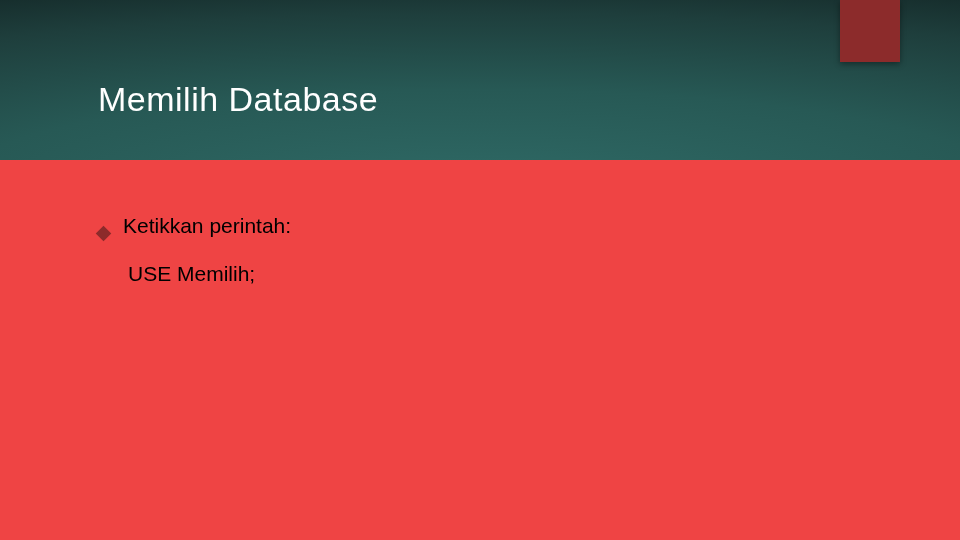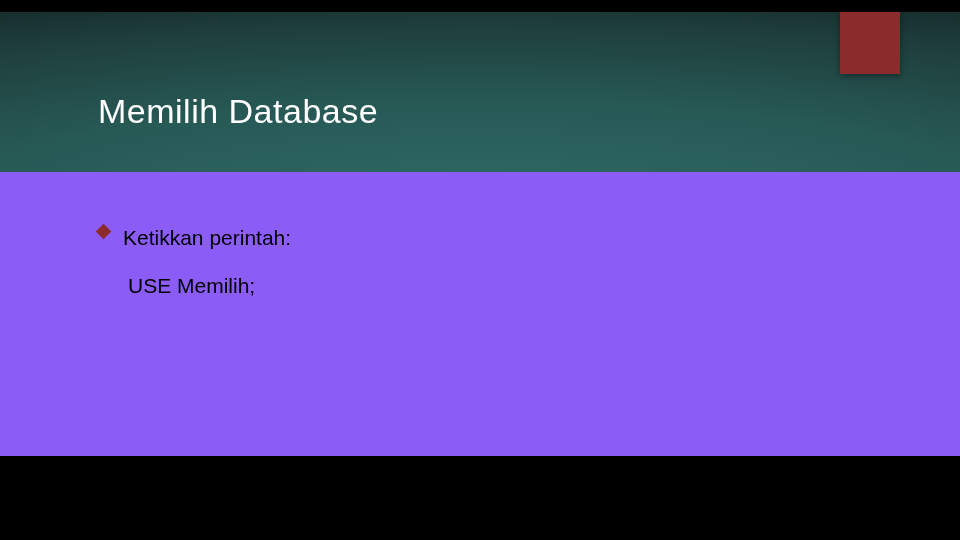--- a/index.html
+++ b/index.html
@@ -1,23 +1,22 @@
 <!DOCTYPE html>
 <html><head>
 <meta charset="utf-8">
 <style>
   * { box-sizing: border-box; margin: 0; padding: 0; }
   html, body { width: 960px; height: 540px; background: #000; font-family: Arial, Helvetica, sans-serif; }
   .slide {
     position: relative;
     width: 960px;
-    height: 444px;
-    background: #8b5cf6;
+    height: 540px;
+    background: #ef4444;
     overflow: hidden;
-    margin-top: 12px;
   }
   .top-green {
     position: absolute;
     top: 0; left: 0; right: 0;
     height: 160px;
     background: radial-gradient(ellipse 140% 160% at 50% 120%, #2f6a66 0%, #275955 40%, #1e3e3c 70%, #0d1a1a 100%);
   }
   .accent-tab {
     position: absolute;
     top: 0;
@@ -34,21 +33,21 @@
     color: #fff;
     font-size: 34px;
     font-weight: 400;
     letter-spacing: 0.5px;
   }
   .bullet-row {
     position: absolute;
     top: 212px;
     left: 98px;
     display: flex;
-    align-items: flex-start;
+    align-items: flex-end;
     gap: 14px;
   }
   .diamond {
     width: 11px;
     height: 11px;
     background: #8c2b2b;
     transform: rotate(45deg);
     flex: none;
     margin-top: 2px;
   }

